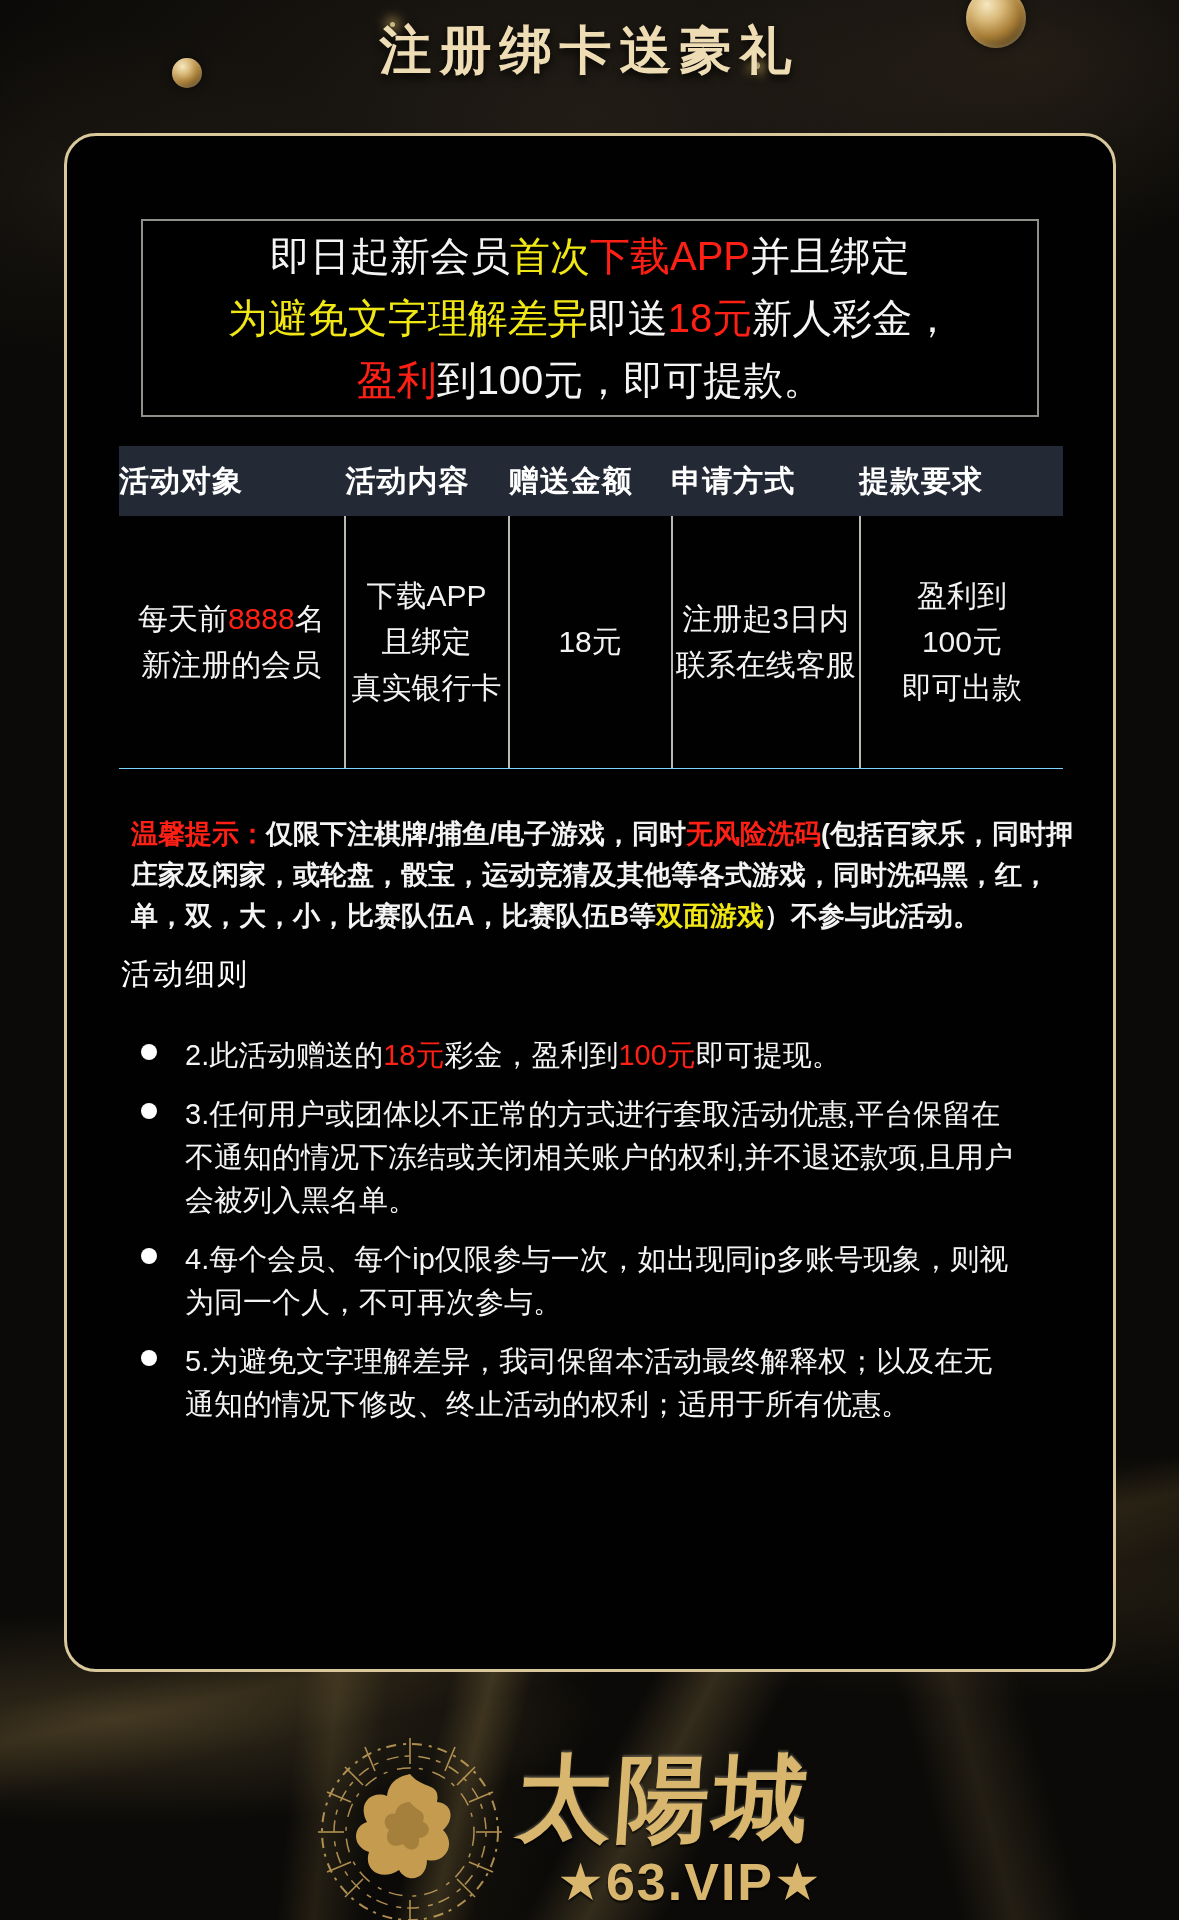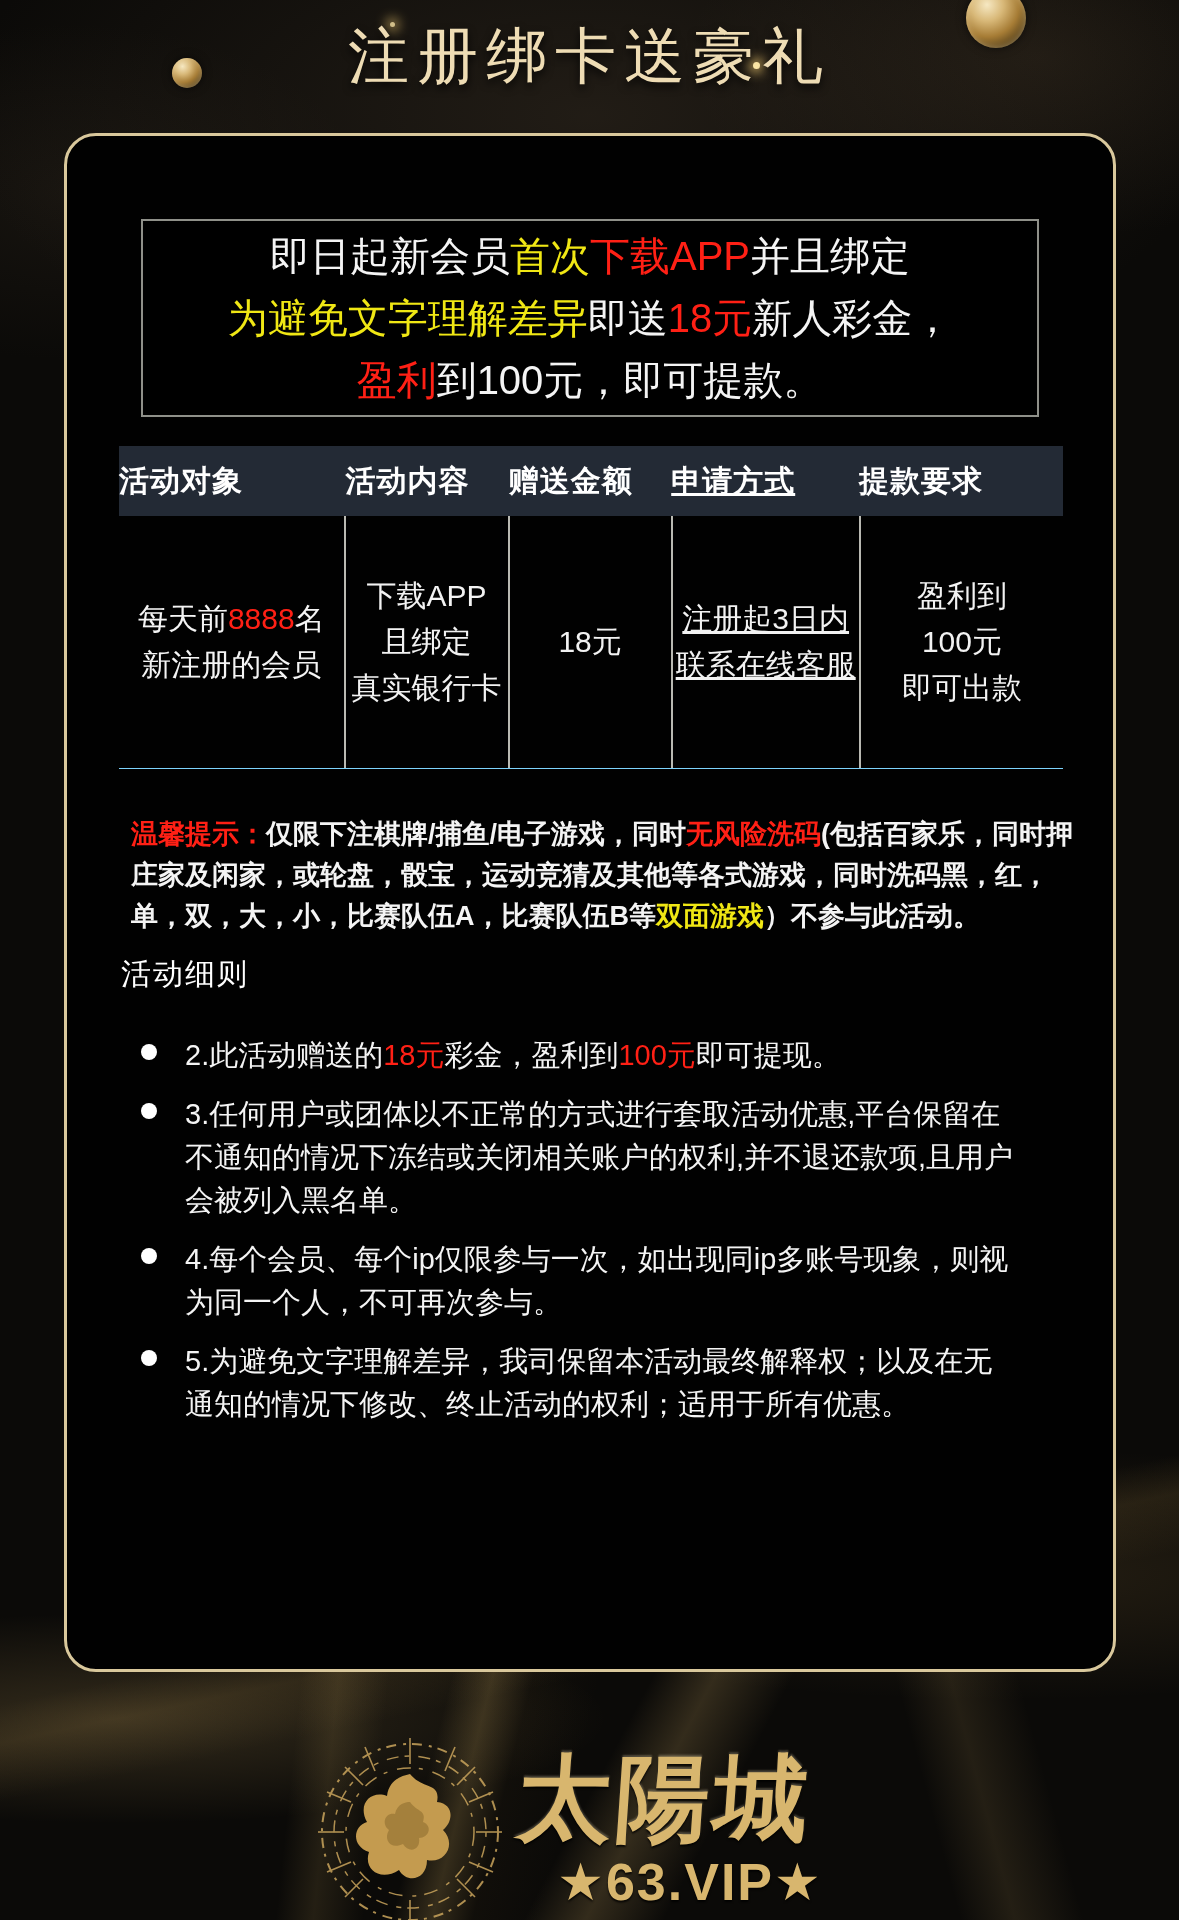--- a/index.html
+++ b/index.html
@@ -36,21 +36,21 @@
   .orb-right{left:966px;top:-12px;width:60px;height:60px;}
   .sparkle{
     position:absolute;border-radius:50%;z-index:3;background:#ffe9a8;
     box-shadow:0 0 12px 4px rgba(255,215,120,.75);
   }
   .sparkle-a{left:753px;top:62px;width:7px;height:7px;}
   .sparkle-b{left:390px;top:22px;width:5px;height:5px;opacity:.8;}
 
   .page-title{
     position:absolute;left:0;top:16px;width:1179px;z-index:3;
-    text-align:center;font-size:61px;font-weight:400;letter-spacing:8px;
+    text-align:center;font-size:52px;font-weight:700;letter-spacing:8px;
     color:#eedcb4;text-shadow:0 4px 8px rgba(0,0,0,.85);
   }
 
   .main-panel{
     position:absolute;left:64px;top:133px;width:1046px;height:1533px;z-index:2;
     background:#010101;border:3px solid #d9c89c;border-radius:32px;
   }
 
   
   .promo-box{
@@ -71,21 +71,21 @@
   .t-head{display:flex;height:70px;background:#232a35;align-items:center;}
   .t-head .th{
     text-align:left;color:#ffffff;font-size:30px;font-weight:bold;letter-spacing:1px;
   }
   .t-body{display:flex;height:252px;border-bottom:1px solid #7dd3fc;}
   .t-body .td{
     display:flex;flex-direction:column;justify-content:center;
     text-align:center;color:#f2f2f2;font-size:30px;line-height:46px;
   }
   .t-body .td + .td{border-left:2px solid #b9b9b2;}
-  .c1{width:24%;} .c2{width:17.3%;} .c3{width:17.2%;} .c4{width:19.9%;text-decoration:underline;} .c5{width:21.6%;}
+  .c1{width:24%;} .c2{width:17.3%;} .c3{width:17.2%;} .c4{width:19.9%;} .c5{width:21.6%;}
 
   
   .tips{
     position:absolute;left:64px;top:678px;width:946px;
     font-size:27px;font-weight:bold;line-height:41px;color:#fdfdfd;
   }
 
   
   .rules-heading{
     position:absolute;left:54px;top:818px;

